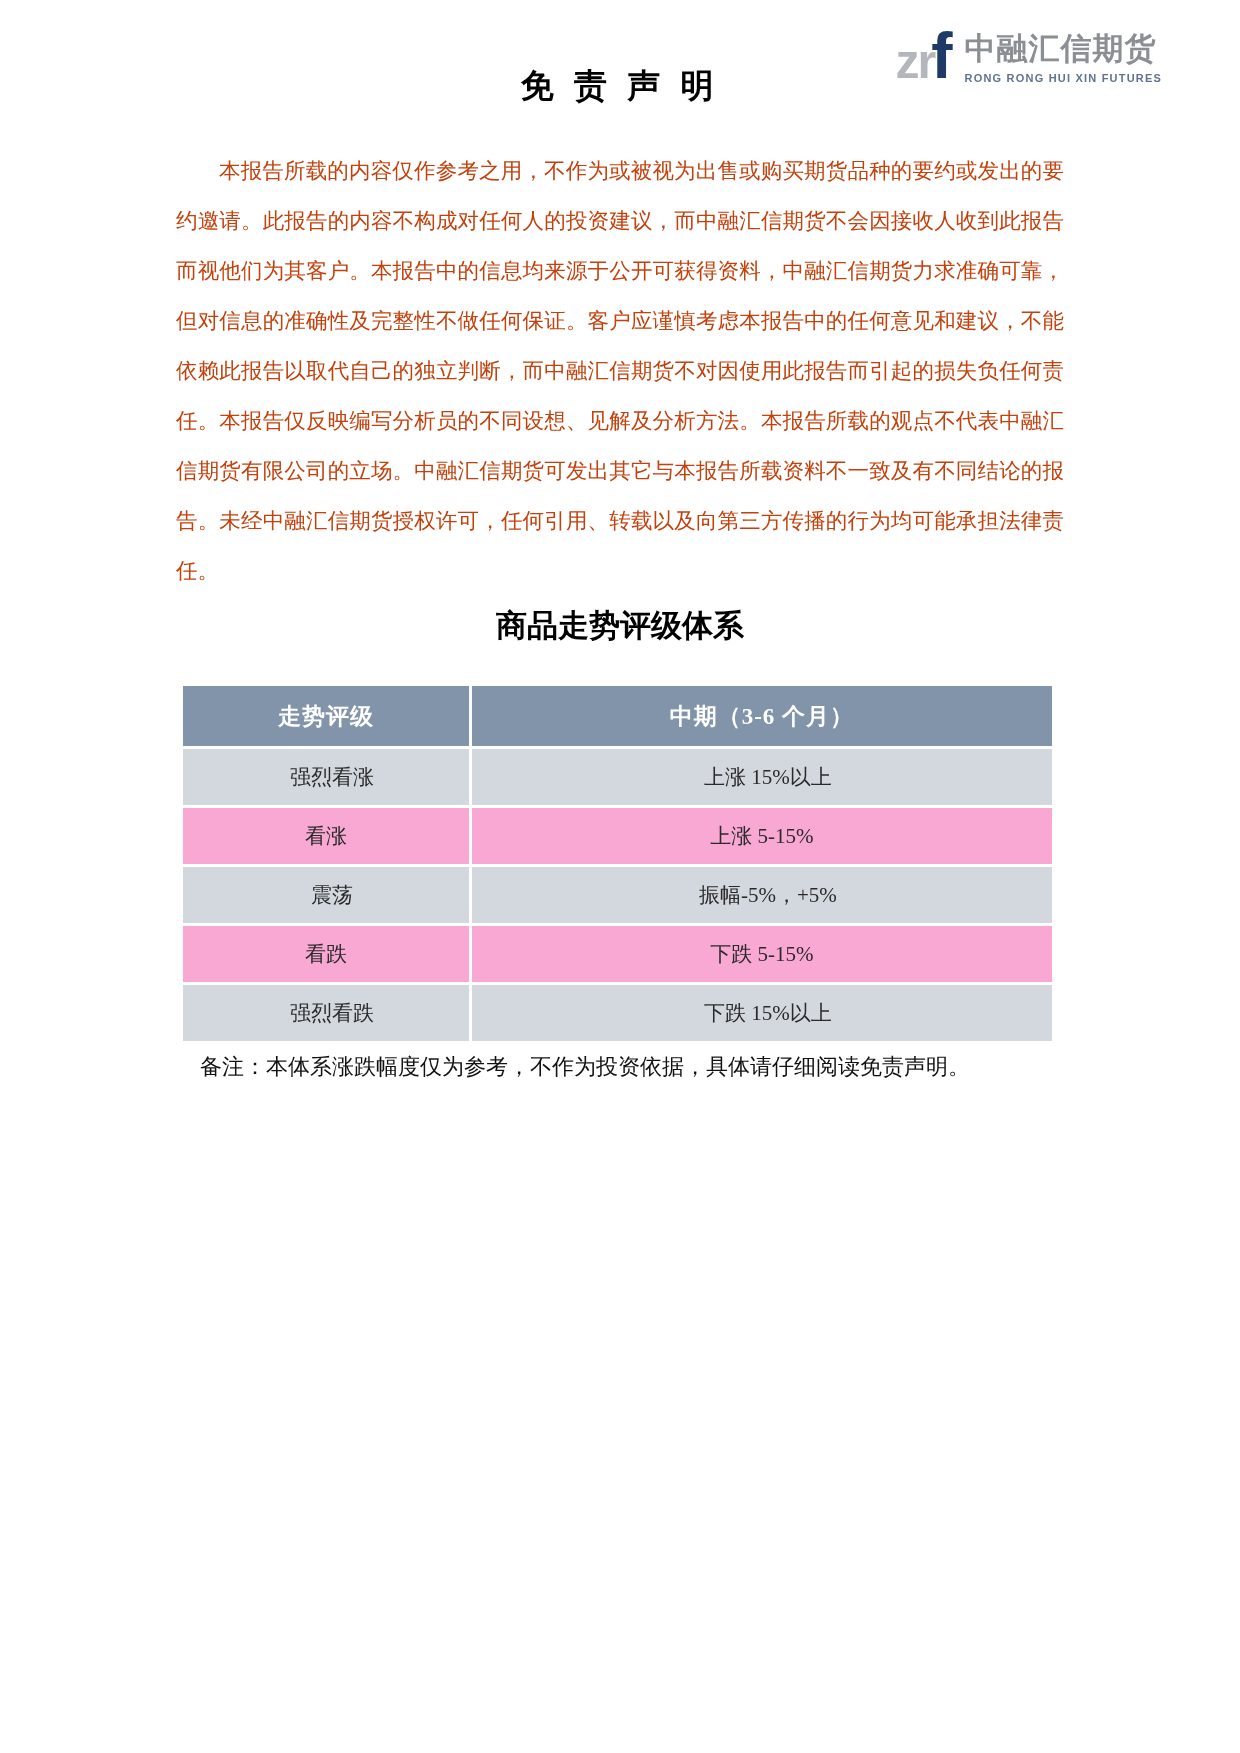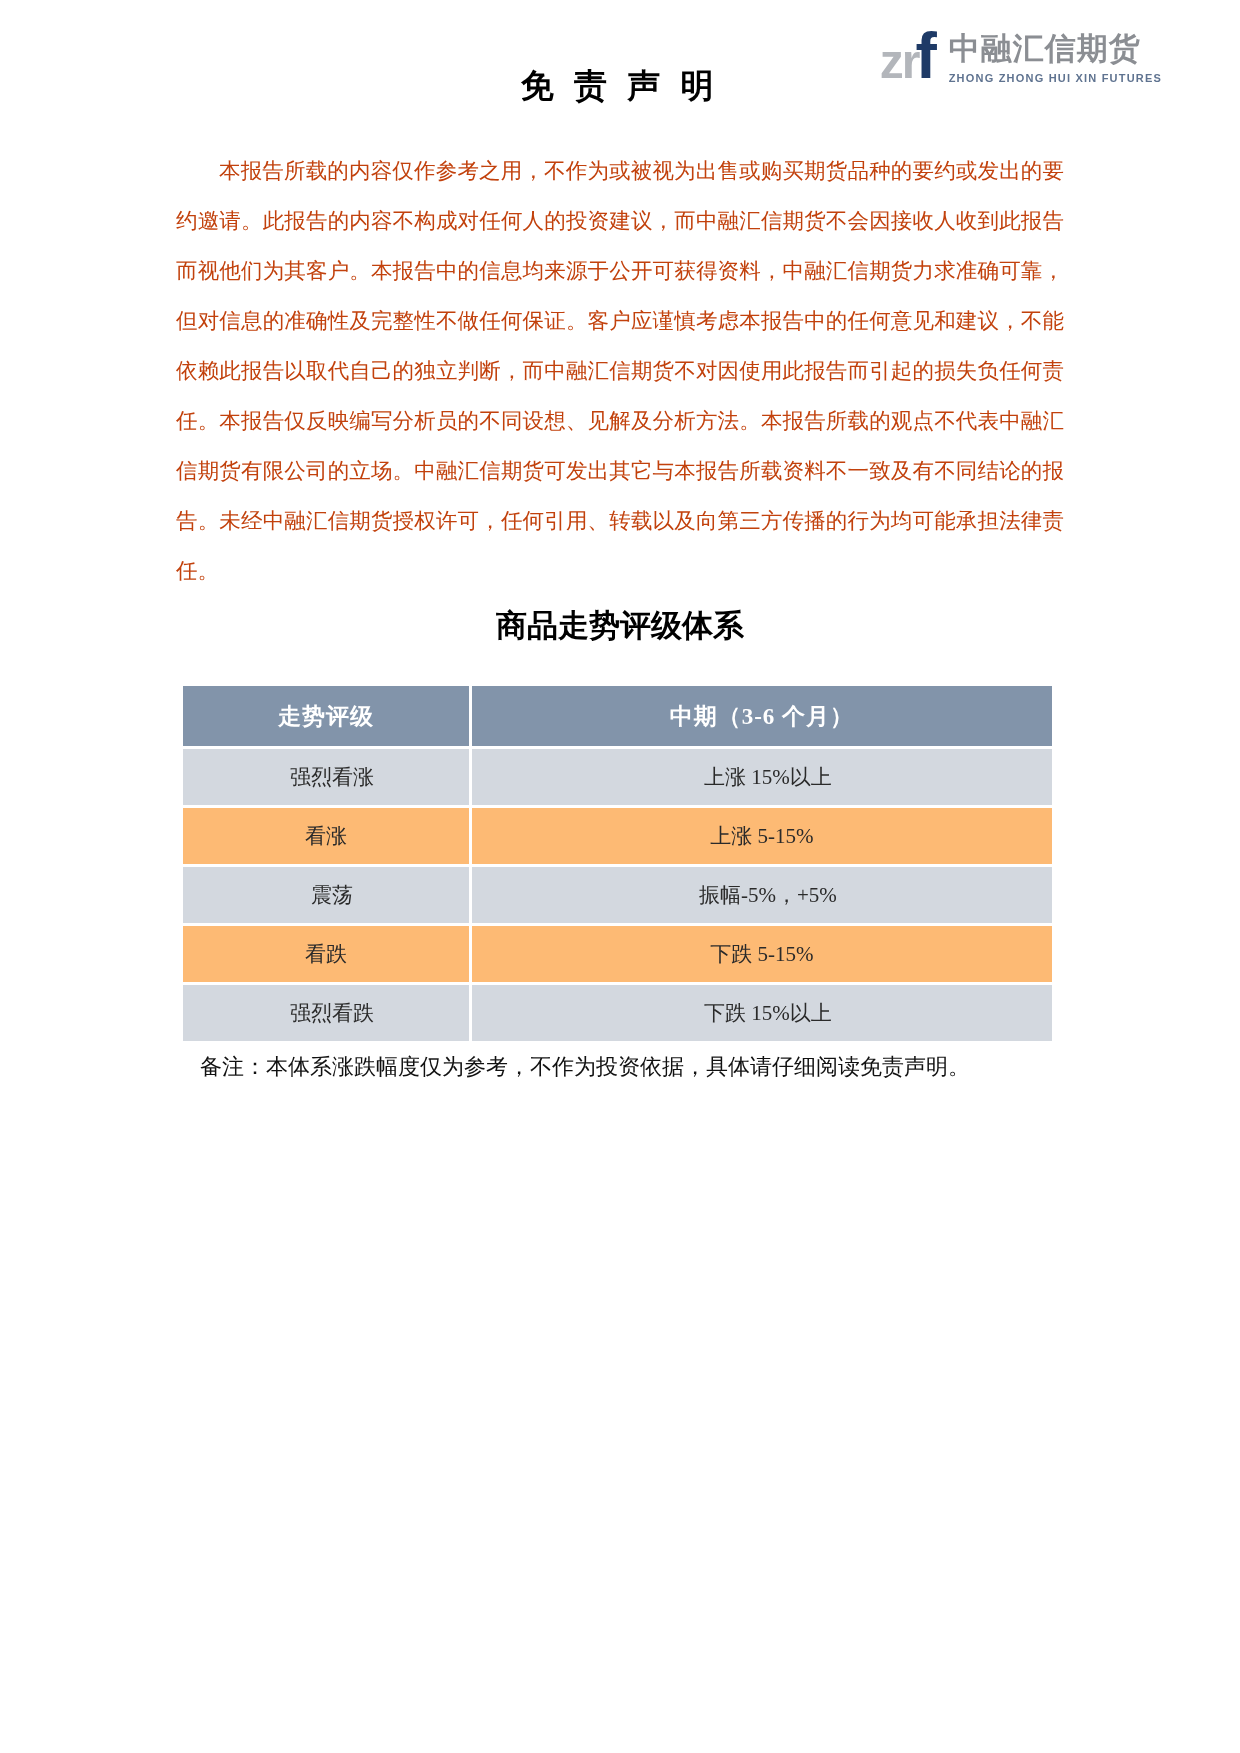--- a/index.html
+++ b/index.html
@@ -109,21 +109,21 @@
     letter-spacing: 1px;
   }
   .rating-table td {
     height: 56px;
     font-size: 21px;
     color: #2a2a2a;
   }
   .col-rating { width: 33%; }
   .col-range  { width: 67%; }
   .row-gray td { background: #d3d8df; padding-left: 12px; }
-  .row-blue td { background: #fdba74; font-family: Liberation Serif, serif; }
+  .row-blue td { background: #f9a8d4; font-family: Liberation Serif, serif; }
 
   .table-note {
     margin: 10px 176px 0 200px;
     font-size: 22px;
     color: #111;
     line-height: 26px;
   }
 
   
   .page-footer {
@@ -140,21 +140,21 @@
 
 <div class="page">
 
   <div class="logo">
     <div class="logo-mark">
       <span class="logo-zr">zr</span>
         <span class="logo-f">f</span>
     </div>
     <div class="logo-textblock">
       <div class="logo-cn">中融汇信期货</div>
-      <div class="logo-en">ZHONG ZHONG HUI XIN FUTURES</div>
+      <div class="logo-en">RONG RONG HUI XIN FUTURES</div>
     </div>
   </div>
 
   <div class="doc-title">免 责 声 明</div>
 
   <p class="disclaimer">本报告所载的内容仅作参考之用，不作为或被视为出售或购买期货品种的要约或发出的要约邀请。此报告的内容不构成对任何人的投资建议，而中融汇信期货不会因接收人收到此报告而视他们为其客户。本报告中的信息均来源于公开可获得资料，中融汇信期货力求准确可靠，但对信息的准确性及完整性不做任何保证。客户应谨慎考虑本报告中的任何意见和建议，不能依赖此报告以取代自己的独立判断，而中融汇信期货不对因使用此报告而引起的损失负任何责任。本报告仅反映编写分析员的不同设想、见解及分析方法。本报告所载的观点不代表中融汇信期货有限公司的立场。中融汇信期货可发出其它与本报告所载资料不一致及有不同结论的报告。未经中融汇信期货授权许可，任何引用、转载以及向第三方传播的行为均可能承担法律责任。</p>
 
   <div class="section-title">商品走势评级体系</div>
 
   <table class="rating-table">

